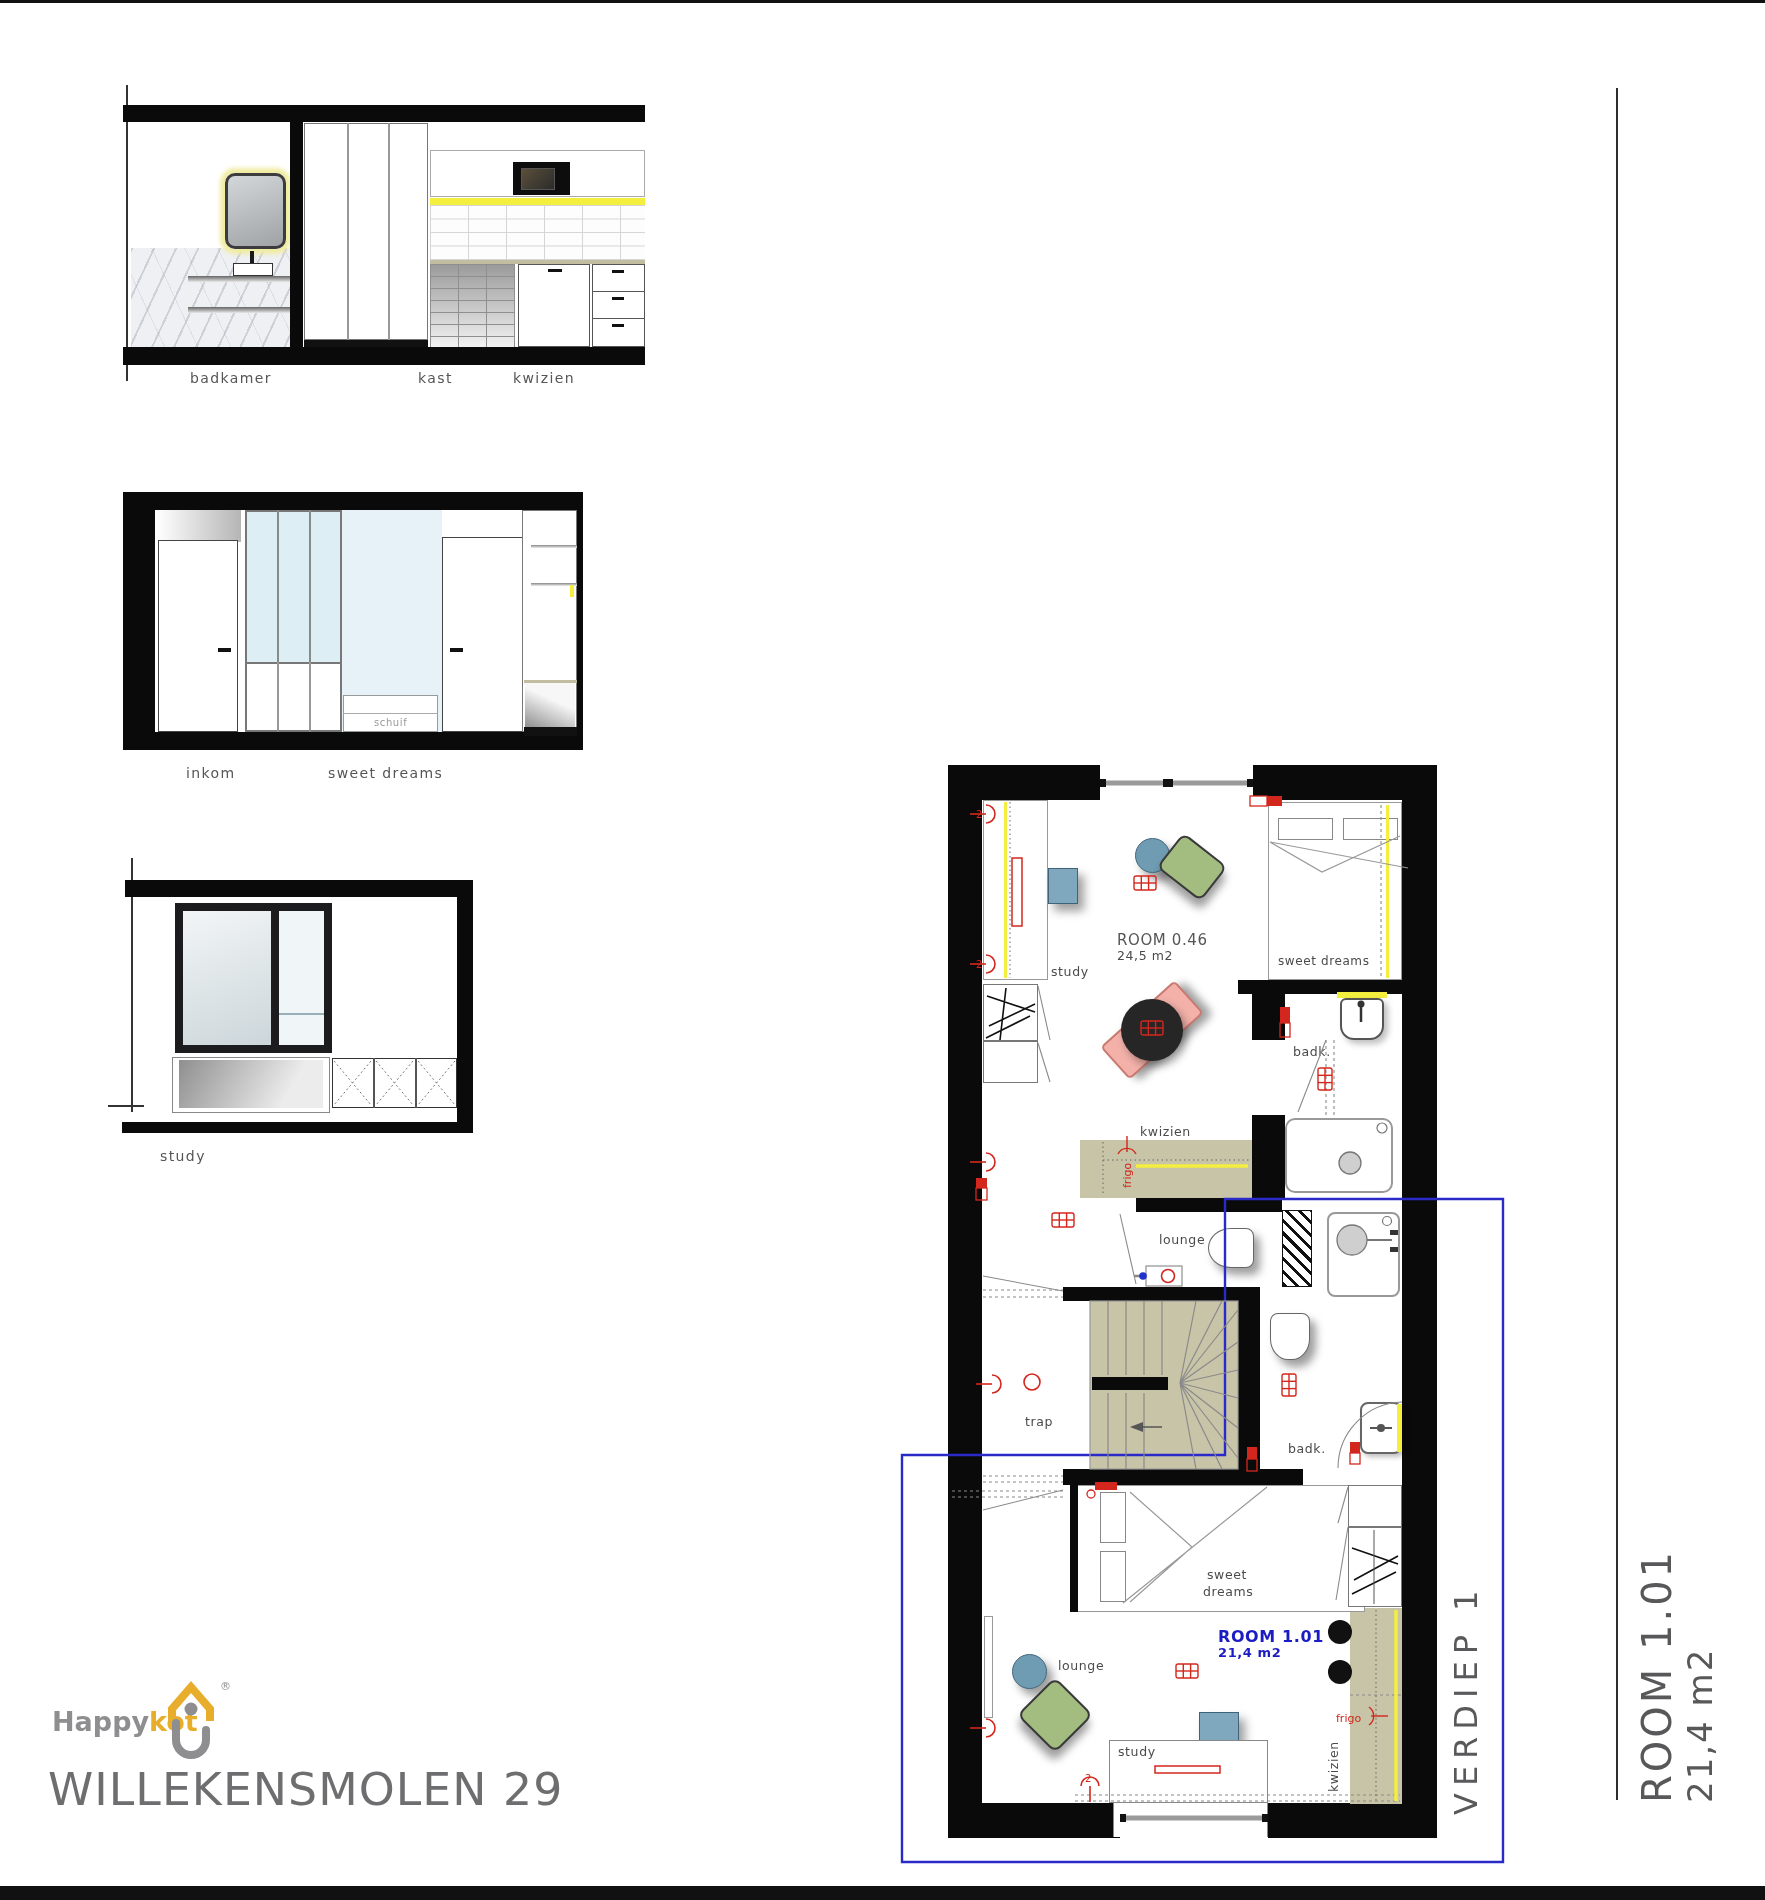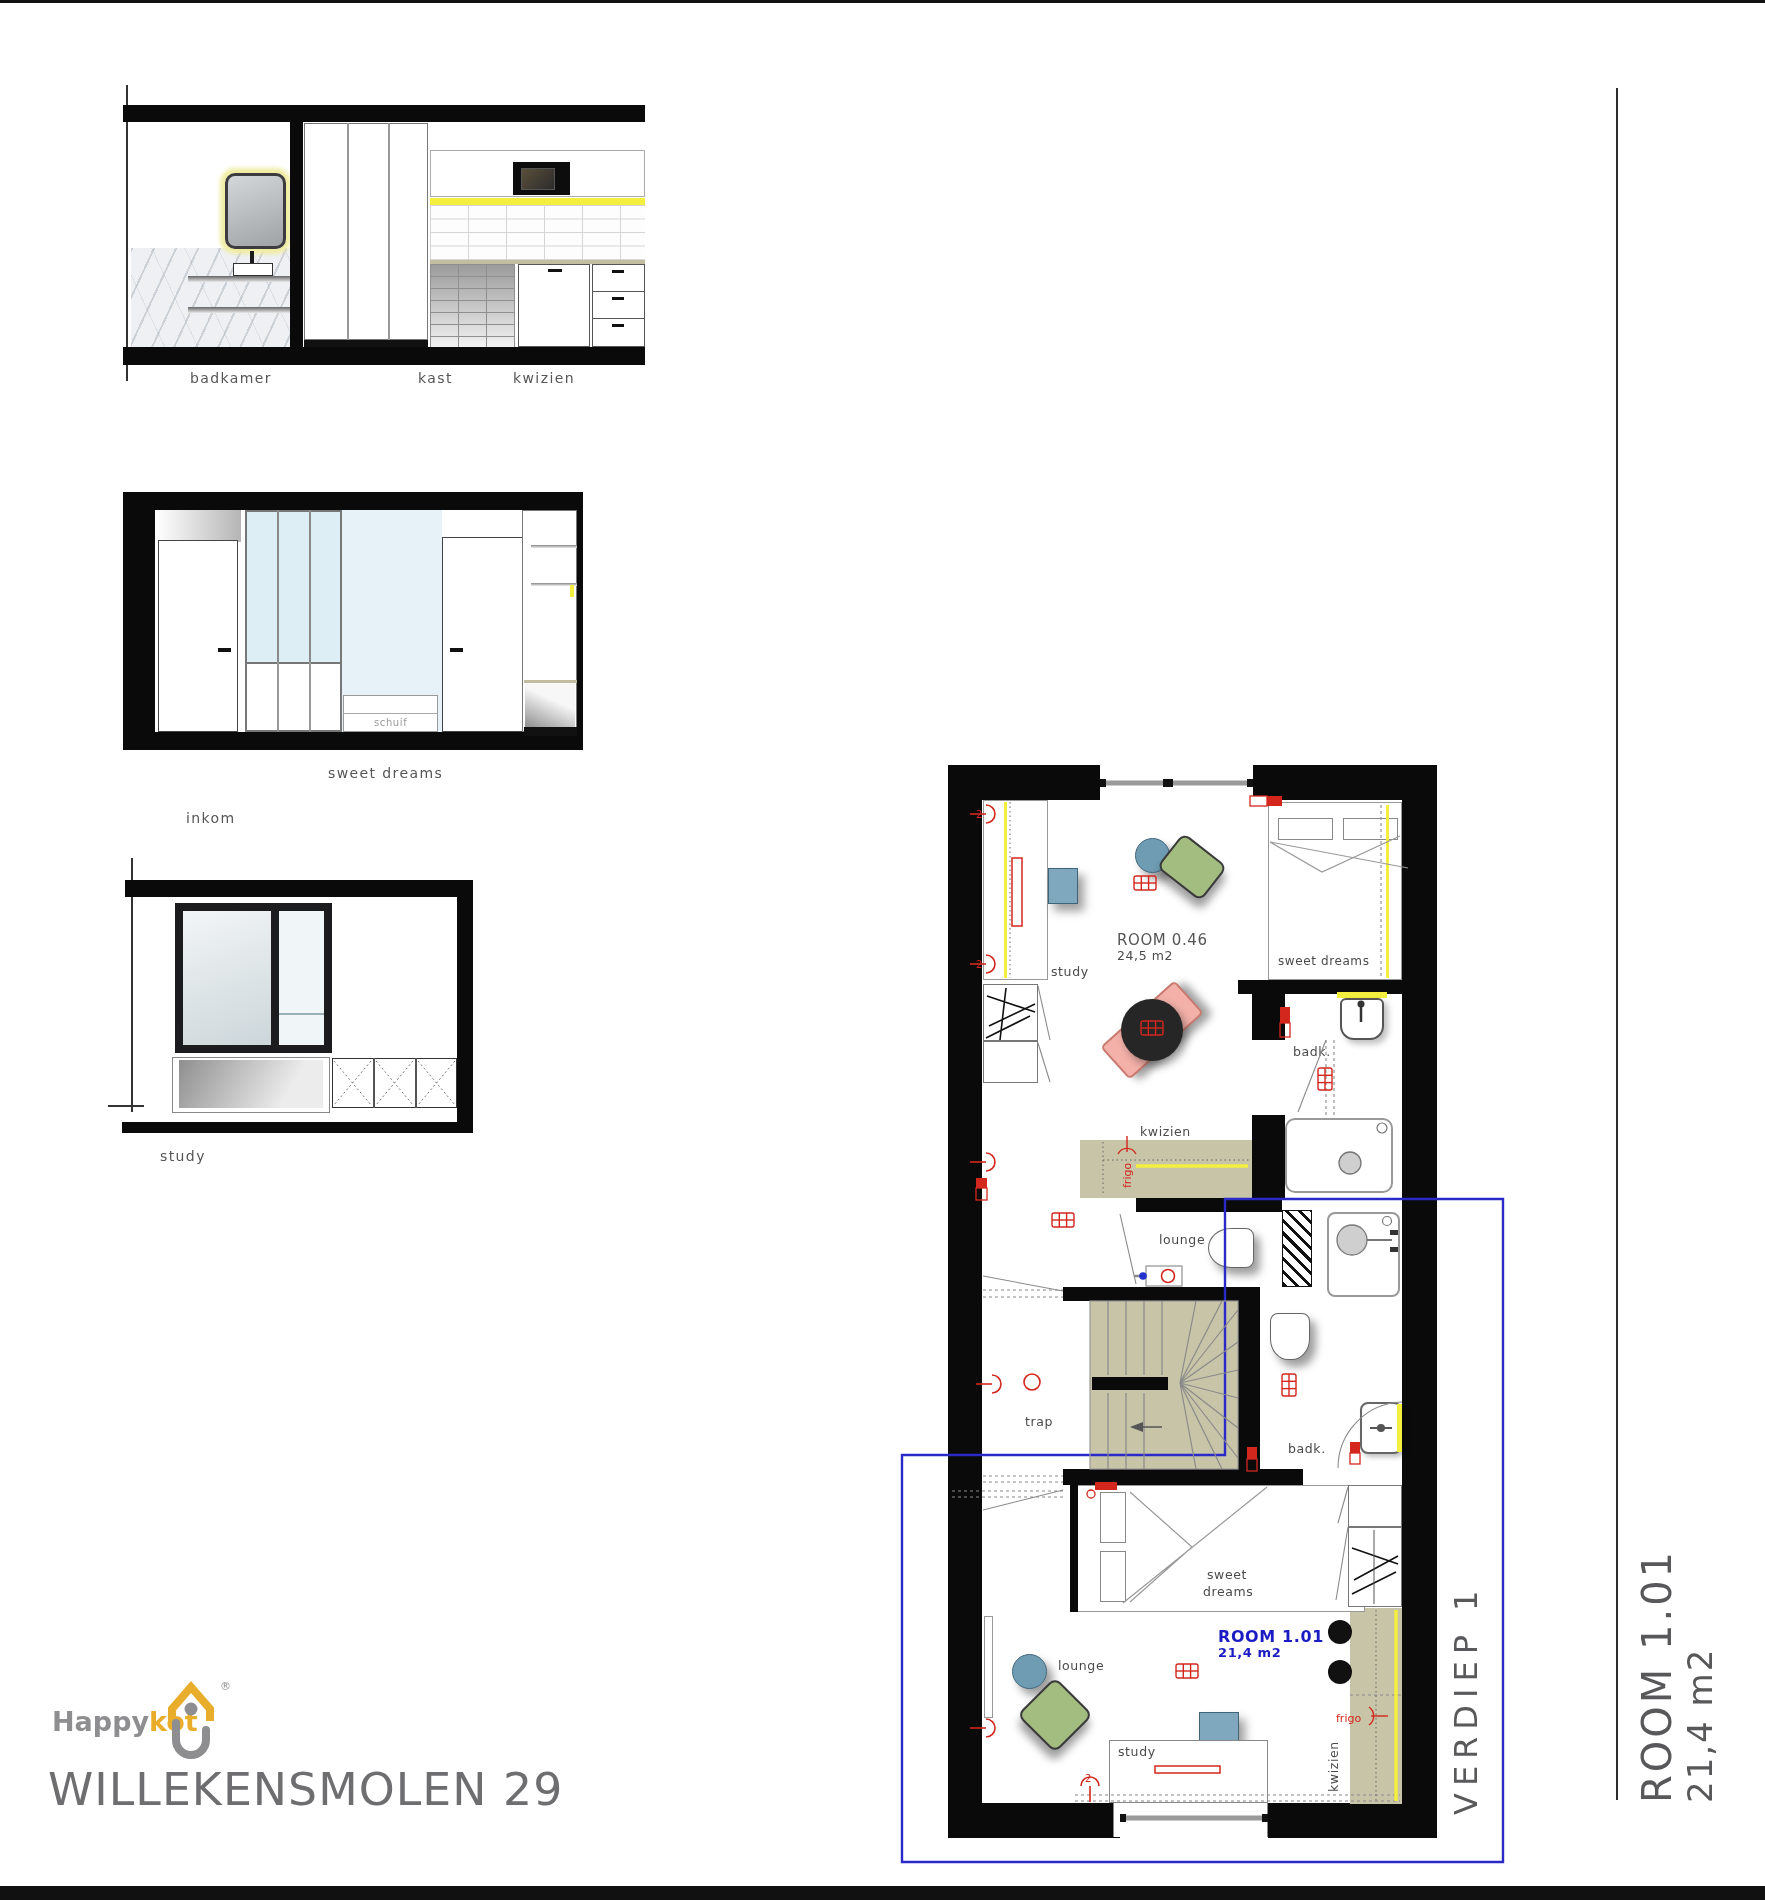--- a/index.html
+++ b/index.html
@@ -81,21 +81,21 @@
     <div class="plabel" style="left:374px;top:717px;font-size:10px;color:#9a9a9c;">schuif</div>
     <div class="furn" style="left:442px;top:537px;width:81px;height:195px;border-color:#444;"></div>
     <div class="abs" style="left:450px;top:648px;width:13px;height:4px;background:#111;"></div>
     <div class="furn" style="left:522px;top:510px;width:55px;height:222px;border-color:#777;"></div>
     <div class="abs" style="left:531px;top:545px;width:46px;height:3px;background:linear-gradient(180deg,#888,#eee);"></div>
     <div class="abs" style="left:531px;top:583px;width:46px;height:3px;background:linear-gradient(180deg,#888,#eee);"></div>
     <div class="yline" style="left:570px;top:585px;width:4px;height:12px;"></div>
     <div class="abs" style="left:524px;top:680px;width:53px;height:3px;background:#c2bda1;"></div>
     <div class="abs" style="left:525px;top:683px;width:50px;height:44px;background:linear-gradient(205deg,#f7f7f7 40%,#8f8f8f);"></div>
     <div class="abs" style="left:524px;top:727px;width:53px;height:9px;background:#111;"></div>
-    <div class="elabel" style="left:186px;top:810px;">inkom</div>
+    <div class="elabel" style="left:186px;top:765px;">inkom</div>
     <div class="elabel" style="left:328px;top:765px;">sweet dreams</div>
   </div>
 
   <div>
     <div class="abs" style="left:131px;top:858px;width:2px;height:254px;background:#333;"></div>
     <div class="abs" style="left:108px;top:1105px;width:36px;height:2px;background:#333;"></div>
     <div class="wall" style="left:125px;top:880px;width:333px;height:17px;"></div>
     <div class="wall" style="left:457px;top:880px;width:16px;height:252px;"></div>
     <div class="wall" style="left:122px;top:1122px;width:351px;height:11px;"></div>
     <div class="abs" style="left:175px;top:903px;width:157px;height:150px;background:#1c1c1e;"></div>

